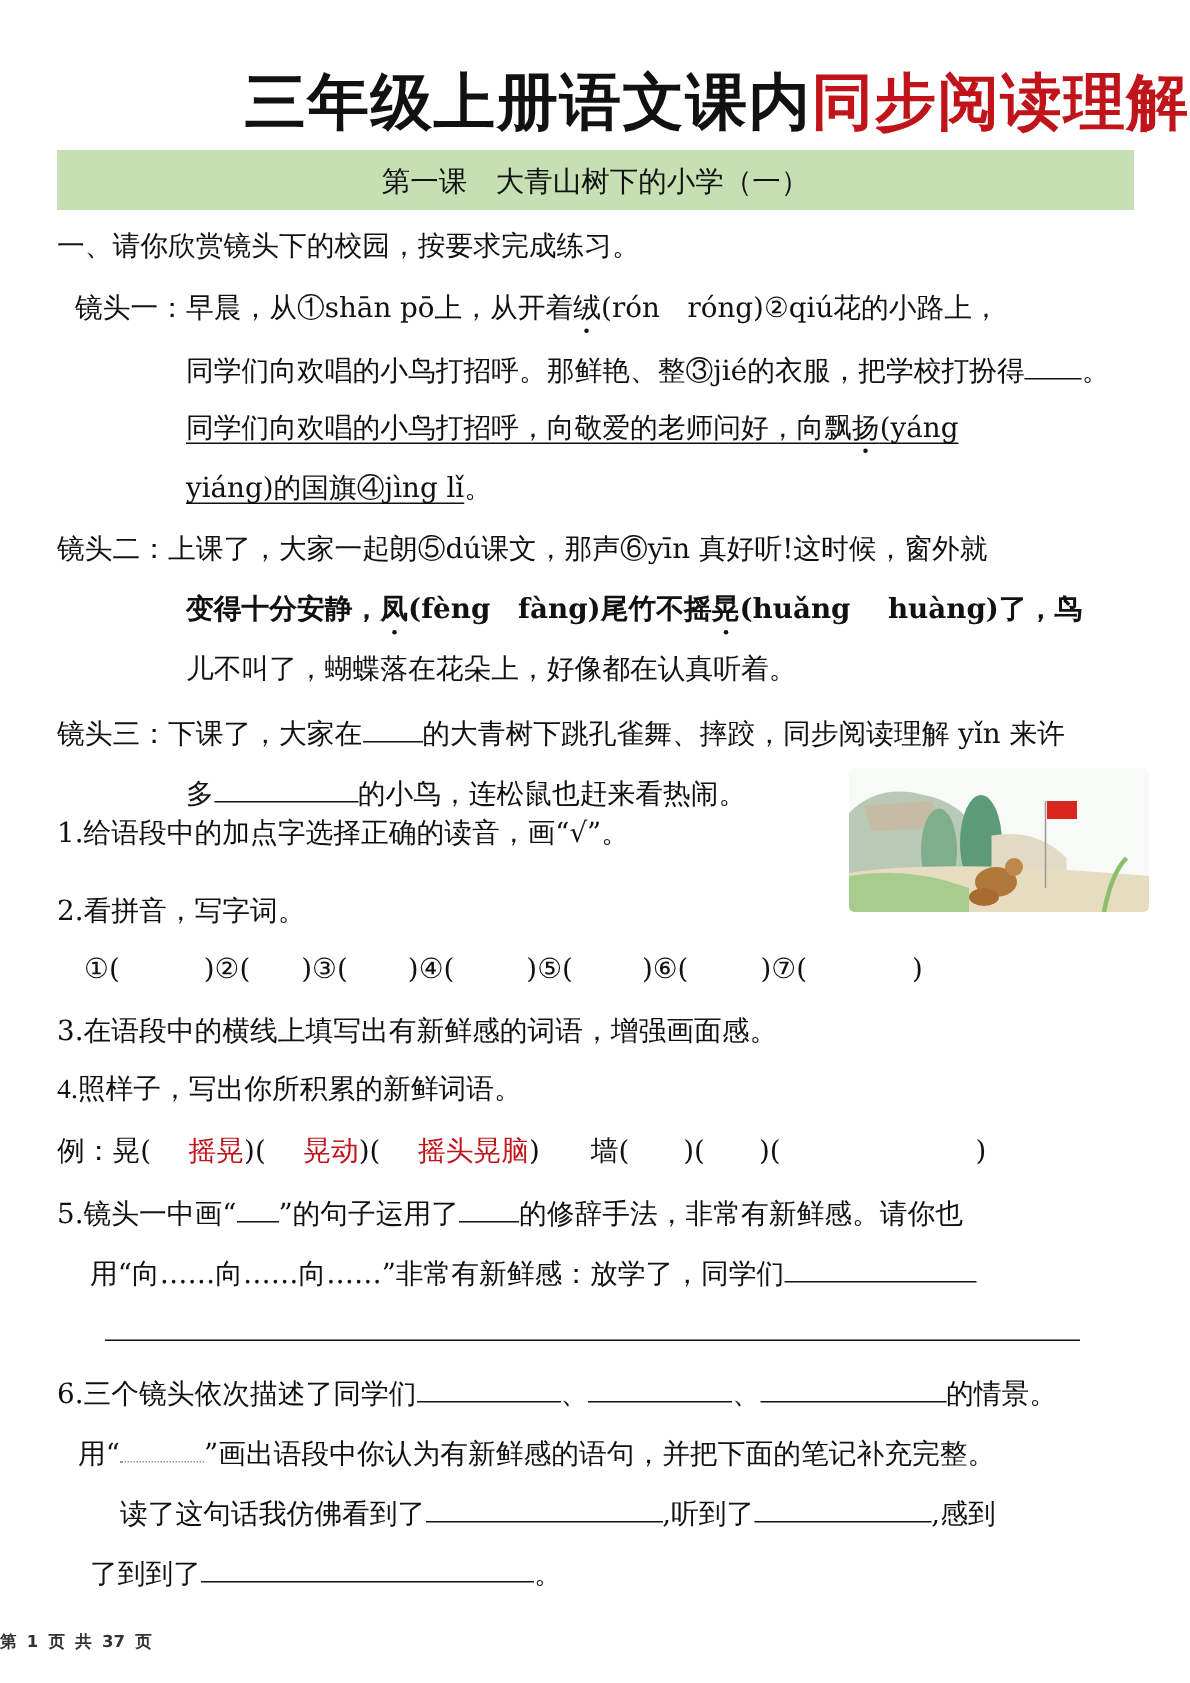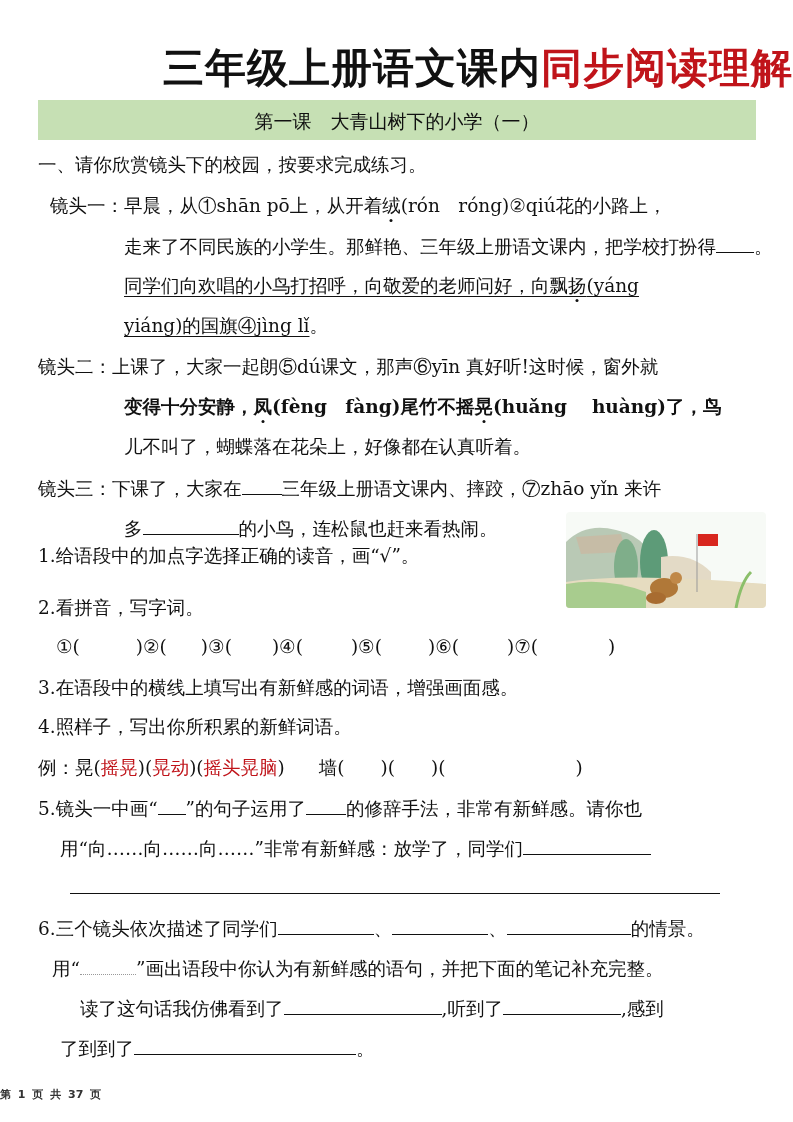--- a/index.html
+++ b/index.html
@@ -22,21 +22,21 @@
   .line {
     position: absolute; font-size: 18.5px; line-height: 24px; white-space: nowrap;
   }
   .u { text-decoration: underline; text-underline-offset: 4px; }
   .dot { position: relative; }
   .dot::after {
     content: ""; position: absolute; left: 50%; bottom: -6px; width: 3px; height: 3px;
     background: #111; border-radius: 50%; transform: translateX(-50%);
   }
   .blank { display: inline-block; border-bottom: 1.3px solid #111; height: 18px; vertical-align: baseline; }
-  .red-txt { color: #c0141a; }
+  .red-txt { color: #c0141a; margin-left: 25px; }
   .wavy {
     display: inline-block; width: 56px; height: 18px; vertical-align: baseline;
     border-bottom: 1px dotted #999;
   }
   .hr-line { position: absolute; border-top: 1.3px solid #111; }
   .picture {
     position: absolute; left: 566px; top: 512px; width: 200px; height: 96px;
     border-radius: 4px; overflow: hidden;
   }
   .footer {
@@ -52,39 +52,39 @@
 </div>
 
 <div class="banner">第一课　大青山树下的小学（一）</div>
 
 <div class="line" style="left:38px; top:153px;">一、请你欣赏镜头下的校园，按要求完成练习。</div>
 
 <div class="line" style="left:50px; top:194px;">
   <span>镜头一：</span><span>早晨，从①shān pō上，从开着</span><span class="dot">绒</span><span>(rón　róng)②qiú花的小路上，</span>
 </div>
 <div class="line" style="left:124px; top:234px;">
-  <span>走来了不同民族的小学生。那鲜艳、三年级上册语文课内，把学校打扮得</span><span class="blank" style="width:38px;"></span><span>。</span>
+  <span>同学们向欢唱的小鸟打招呼。那鲜艳、整③jié的衣服，把学校打扮得</span><span class="blank" style="width:38px;"></span><span>。</span>
 </div>
 <div class="line u" style="left:124px; top:274px;">
   <span>同学们向欢唱的小鸟打招呼，向敬爱的老师问好，向飘</span><span class="dot">扬</span><span>(yáng</span>
 </div>
 <div class="line" style="left:124px; top:314px;">
   <span class="u">yiáng)的国旗④jìng lǐ</span><span>。</span>
 </div>
 
 <div class="line" style="left:38px; top:355px;">
   <span>镜头二：</span><span>上课了，大家一起朗⑤dú课文，那声⑥yīn 真好听!这时候，窗外就</span>
 </div>
 <div class="line" style="left:124px; top:395px;font-weight:bold;">
   <span>变得十分安静，</span><span class="dot">凤</span><span>(fèng　fàng)尾竹不摇</span><span class="dot">晃</span><span>(huǎng　 huàng)了，鸟</span>
 </div>
 <div class="line" style="left:124px; top:435px;">儿不叫了，蝴蝶落在花朵上，好像都在认真听着。</div>
 
 <div class="line" style="left:38px; top:476px;">
-  <span>镜头三：</span><span>下课了，大家在</span><span class="blank" style="width:40px;"></span><span>三年级上册语文课内、摔跤，⑦zhāo yǐn 来许</span>
+  <span>镜头三：</span><span>下课了，大家在</span><span class="blank" style="width:40px;"></span><span>的大青树下跳孔雀舞、摔跤，同步阅读理解 yǐn 来许</span>
 </div>
 <div class="line" style="left:124px; top:516px;">
   <span>多</span><span class="blank" style="width:96px;"></span><span>的小鸟，连松鼠也赶来看热闹。</span>
 </div>
 
 <div class="picture" title="cartoon scene with hills, trees, red flag and monkeys">
   <svg width="200" height="96" viewBox="0 0 200 96">
     <rect width="200" height="96" fill="#f7faf6"></rect>
     <path d="M0 30 Q20 10 50 18 Q70 22 80 35 L80 96 L0 96 Z" fill="#b9c9b5"></path>
     <path d="M10 25 L55 22 L60 40 L15 42 Z" fill="#c9b9a2" opacity="0.8"></path>
@@ -103,21 +103,21 @@
 </div>
 
 <div class="line" style="left:38px; top:544px;">1.给语段中的加点字选择正确的读音，画“√”。</div>
 <div class="line" style="left:38px; top:596px;">2.看拼音，写字词。</div>
 
 <div class="line" style="left:56px; top:635px;">
   <span>①(</span><span style="display:inline-block;width:56px;"></span><span>)②(</span><span style="display:inline-block;width:34px;"></span><span>)③(</span><span style="display:inline-block;width:40px;"></span><span>)④(</span><span style="display:inline-block;width:48px;"></span><span>)⑤(</span><span style="display:inline-block;width:46px;"></span><span>)⑥(</span><span style="display:inline-block;width:48px;"></span><span>)⑦(</span><span style="display:inline-block;width:70px;"></span><span>)</span>
 </div>
 
 <div class="line" style="left:38px; top:676px;">3.在语段中的横线上填写出有新鲜感的词语，增强画面感。</div>
-<div class="line" style="left:38px; top:715px;">4.照样子，写出你所积累的新鲜词语。</div>
+<div class="line" style="left:38px; top:715px;font-family:Liberation Serif, serif;">4.照样子，写出你所积累的新鲜词语。</div>
 
 <div class="line" style="left:38px; top:756px;">
   <span>例：晃(</span><span class="red-txt">摇晃</span><span>)(</span><span class="red-txt">晃动</span><span>)(</span><span class="red-txt">摇头晃脑</span><span>)</span><span style="display:inline-block;width:34px;"></span><span>墙(</span><span style="display:inline-block;width:36px;"></span><span>)(</span><span style="display:inline-block;width:36px;"></span><span>)(</span><span style="display:inline-block;width:130px;"></span><span>)</span>
 </div>
 
 <div class="line" style="left:38px; top:796px;">
   <span>5.镜头一中画“</span><span class="blank" style="width:28px;"></span><span>”的句子运用了</span><span class="blank" style="width:40px;"></span><span>的修辞手法，非常有新鲜感。请你也</span>
 </div>
 <div class="line" style="left:60px; top:836px;">
   <span>用“向……向……向……”非常有新鲜感：放学了，同学们</span><span class="blank" style="width:128px;"></span>

